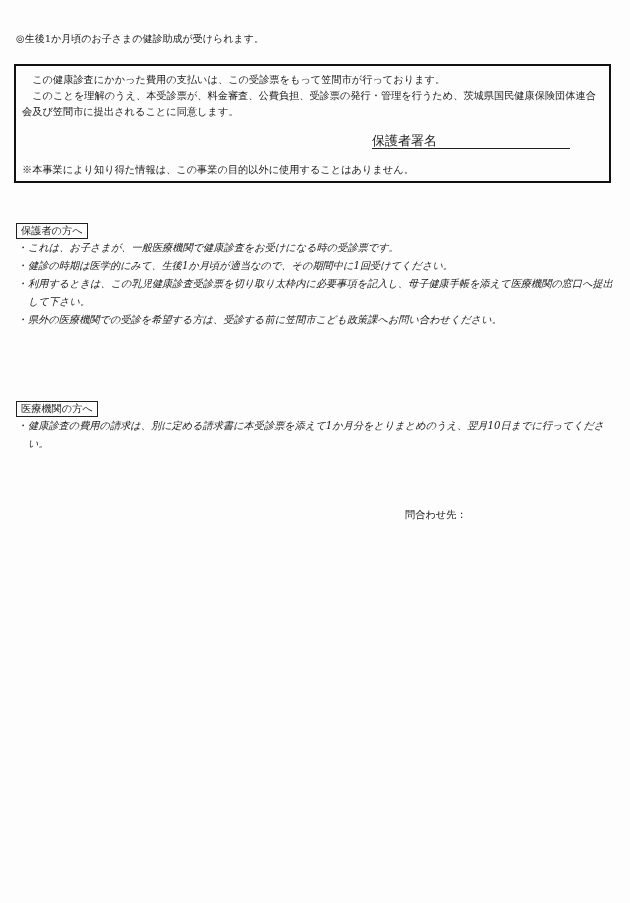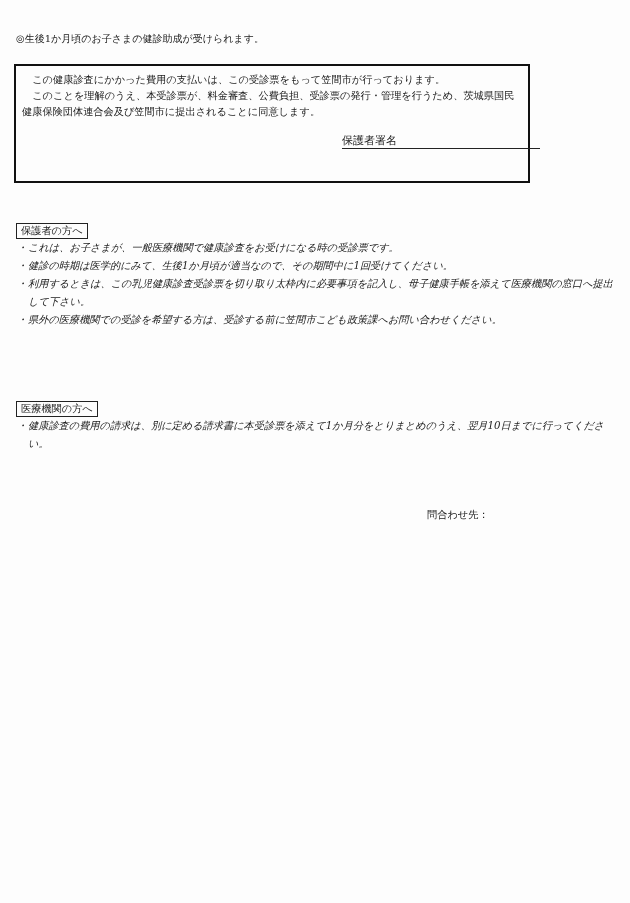--- a/index.html
+++ b/index.html
@@ -9,58 +9,59 @@
     color: #1a1a1a;
     font-family: "DejaVu Serif", "Liberation Serif", serif;
     font-size: 10.5px;
     line-height: 1.5;
     position: relative;
     overflow: hidden;
   }
   .abs { position: absolute; }
   .headline { left: 16px; top: 31px; font-size: 10px; }
   .consent-box {
-    left: 14px; top: 64px; width: 516px; height: 119px;
+    left: 14px; top: 64px; width: 597px; height: 119px;
     border: 2px solid #111;
     box-sizing: border-box;
   }
   .consent-box .p { position: absolute; left: 6px; right: 6px; font-size: 10.2px; line-height: 16px; }
   .p1 { top: 6px; text-indent: 1em; }
   .p2 { top: 22px; text-indent: 1em; }
-  .sig { position: absolute; left: 326px; top: 68px; width: 198px; border-bottom: 1px solid #222; font-size: 11px; line-height: 14px; }
+  .sig { position: absolute; left: 356px; top: 68px; width: 198px; border-bottom: 1px solid #222; font-size: 13px; line-height: 14px; }
   .note { top: 96px; }
   .section-label {
     border: 1px solid #222;
     padding: 0 4px;
     font-size: 10.2px;
     line-height: 14px;
     display: inline-block;
     text-align: center;
   }
   .sec1-label { left: 16px; top: 223px; }
   .sec2-label { left: 16px; top: 401px; }
   .list { left: 16px; width: 600px; margin: 0; padding: 0; list-style: none; font-size: 10.2px; line-height: 18px; }
   .list1 { top: 239px; }
   .list2 { top: 417px; }
   .list li { padding-left: 12px; text-indent: -12px; font-style: italic; }
   .list li .bullet { display: inline-block; width: 12px; text-indent: 0; text-align: center; }
   .list li .cont { display: block; padding-left: 0; text-indent: 0; }
-  .contact { left: 427px; top: 507px; font-size: 10.2px; }
+  .contact { left: 405px; top: 507px; font-size: 10.2px; }
 </style>
 </head>
 <body>
 
 <div class="abs headline">◎生後1か月頃のお子さまの健診助成が受けられます。</div>
 
 <div class="abs consent-box">
   <div class="p p1">この健康診査にかかった費用の支払いは、この受診票をもって笠間市が行っております。</div>
   <div class="p p2">このことを理解のうえ、本受診票が、料金審査、公費負担、受診票の発行・管理を行うため、茨城県国民健康保険団体連合会及び笠間市に提出されることに同意します。</div>
   <div class="sig">
     <span>保護者署名</span>
   </div>
+  <div class="p note">※本事業により知り得た情報は、この事業の目的以外に使用することはありません。</div>
 </div>
 
 <div class="abs section-label sec1-label">保護者の方へ</div>
 <ul class="abs list list1">
   <li><span class="bullet">・</span><span>これは、お子さまが、一般医療機関で健康診査をお受けになる時の受診票です。</span></li>
   <li><span class="bullet">・</span><span>健診の時期は医学的にみて、生後1か月頃が適当なので、その期間中に1回受けてください。</span></li>
   <li><span class="bullet">・</span><span>利用するときは、この乳児健康診査受診票を切り取り太枠内に必要事項を記入し、母子健康手帳を添えて医療機関の窓口へ提出して下さい。</span></li>
   <li><span class="bullet">・</span><span>県外の医療機関での受診を希望する方は、受診する前に笠間市こども政策課へお問い合わせください。</span></li>
 </ul>
 

